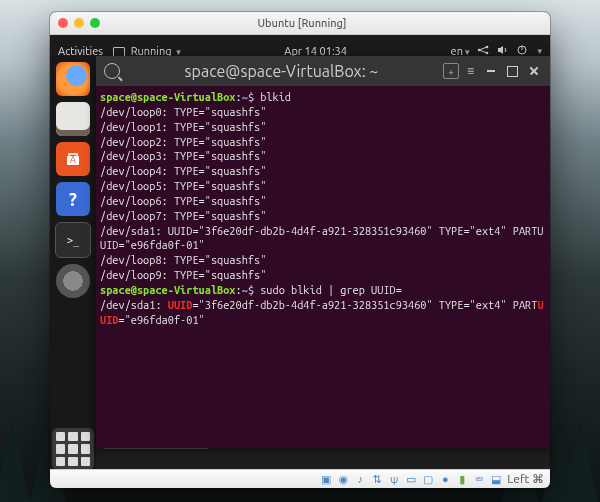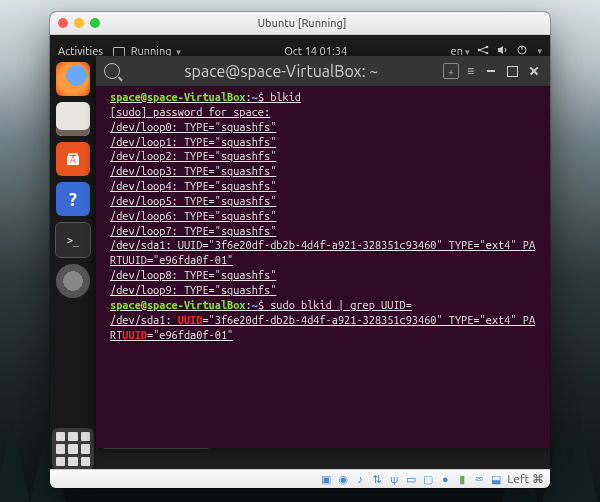--- a/index.html
+++ b/index.html
@@ -132,28 +132,27 @@
   .th-menu{letter-spacing:1px;color:#bbb}
   .wb{width:16px;height:16px;display:flex;align-items:center;justify-content:center;font-size:12px;color:#ccc}
   .wb.min::before{content:"";width:8px;height:1.5px;background:#ccc}
   .wb.max{border:1.5px solid #ccc;width:9px;height:9px}
   .wb.close{position:relative}
   .wb.close::before,.wb.close::after{content:"";position:absolute;width:10px;height:1.5px;background:#ccc}
   .wb.close::before{transform:rotate(45deg)}.wb.close::after{transform:rotate(-45deg)}
 
   .term-body{
     flex:1;
-    padding:4px 14px;
+    padding:4px 4px;
     font-family:"Ubuntu Mono","DejaVu Sans Mono",monospace;
     font-size:11px;
     line-height:1.35;
     color:#e6e6e6;
     overflow:hidden;
     word-break:break-all;
-    text-decoration:underline;
   }
   .p-user{color:#8ae234;font-weight:bold}
   .p-path{color:#729fcf;font-weight:bold}
   .p-sep{color:#e6e6e6}
   .hl{color:#ef2929;font-weight:bold}
   .cursor{display:inline-block;width:6px;height:12px;background:#e6e6e6;vertical-align:text-bottom;margin-left:2px}
 
   
   .vb-status{
     position:absolute;left:0;right:0;bottom:0;height:18px;
@@ -188,21 +187,21 @@
   </div>
 
   <div class="gnome-top">
     <span>Activities</span>
     <span>
       <span style="display:inline-block;width:10px;height:8px;border:1px solid #bbb;border-radius:1px;margin-right:3px;vertical-align:middle"></span>
       <span>Running</span>
       <span class="dd">▾</span>
     </span>
     <span class="spacer"></span>
-    <span>Oct 14  01:34</span>
+    <span>Apr 14  01:34</span>
     <span class="spacer"></span>
     <span class="sys">
       <span><span>en</span><span class="dd">▾</span></span>
       <span>
         <svg width="12" height="10" viewBox="0 0 12 10">
             <circle cx="2" cy="5" r="1.3" fill="#ccc"></circle>
             <circle cx="10" cy="2" r="1.3" fill="#ccc"></circle>
             <circle cx="10" cy="8" r="1.3" fill="#ccc"></circle>
             <path d="M2 5 L10 2 M2 5 L10 8" stroke="#ccc" stroke-width="1"></path>
           </svg>
@@ -256,21 +255,20 @@
       <div class="th-search"></div>
       <div class="th-title">space@space-VirtualBox: ~</div>
       <div class="th-newtab"></div>
       <div class="th-menu">≡</div>
       <div class="wb min"></div>
       <div class="wb max"></div>
       <div class="wb close"></div>
     </div>
     <div class="term-body" id="termbody">
         <div><span class="p-user">space@space-VirtualBox</span><span class="p-sep">:</span><span class="p-path">~</span><span class="p-sep">$ </span>blkid</div>
-        <div>[sudo] password for space:</div>
         <div>/dev/loop0: TYPE="squashfs"</div>
         <div>/dev/loop1: TYPE="squashfs"</div>
         <div>/dev/loop2: TYPE="squashfs"</div>
         <div>/dev/loop3: TYPE="squashfs"</div>
         <div>/dev/loop4: TYPE="squashfs"</div>
         <div>/dev/loop5: TYPE="squashfs"</div>
         <div>/dev/loop6: TYPE="squashfs"</div>
         <div>/dev/loop7: TYPE="squashfs"</div>
         <div>/dev/sda1: UUID="3f6e20df-db2b-4d4f-a921-328351c93460" TYPE="ext4" PARTUUID="e96fda0f-01"</div>
         <div>/dev/loop8: TYPE="squashfs"</div>

